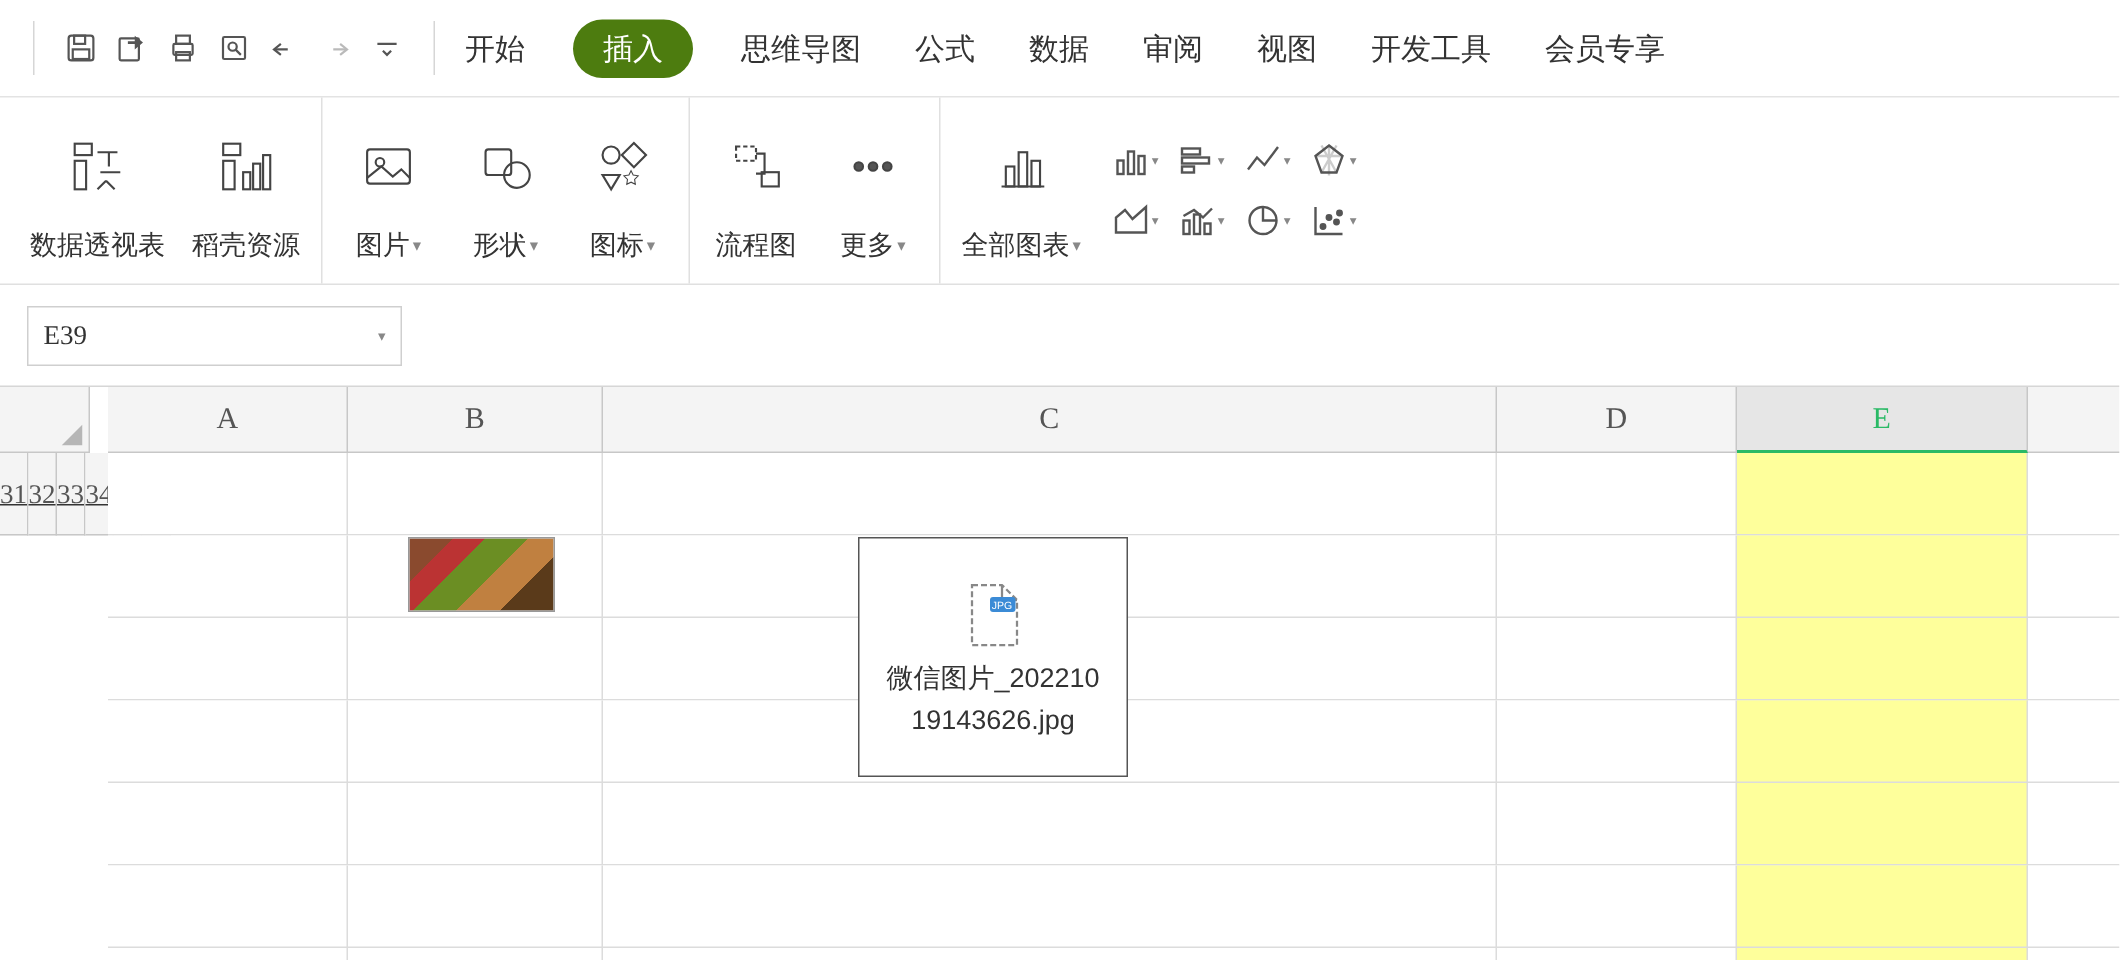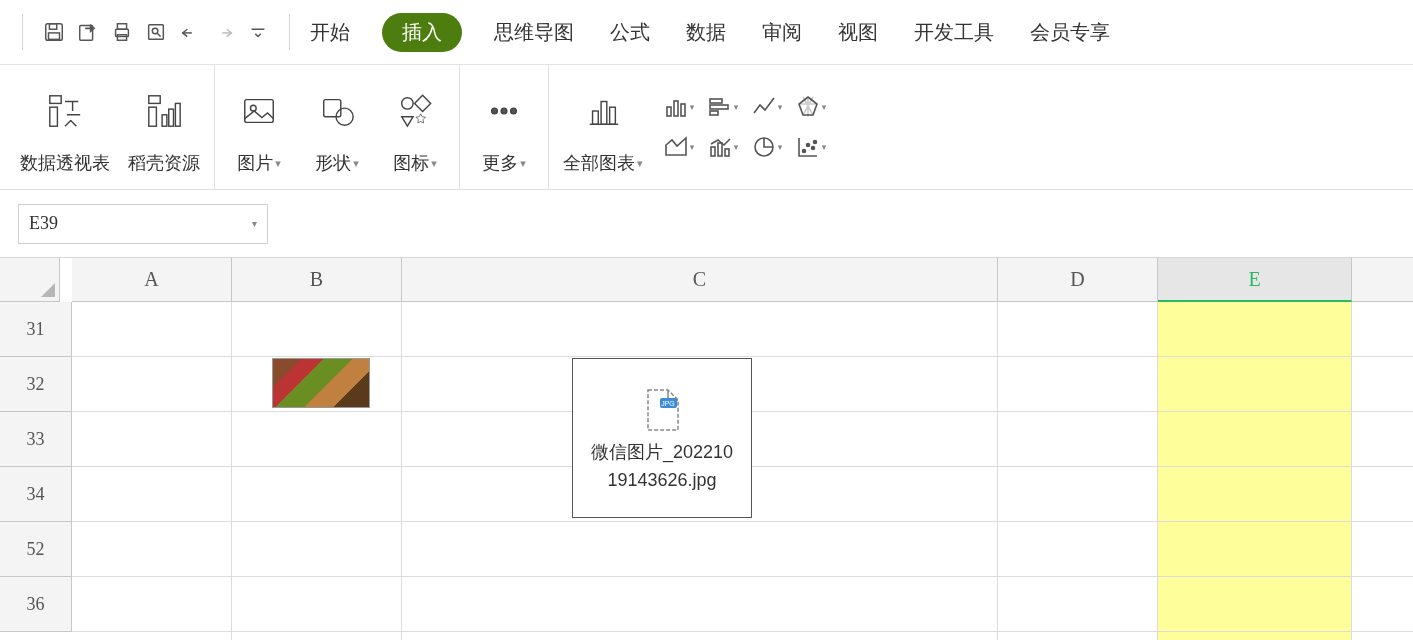--- a/index.html
+++ b/index.html
@@ -184,22 +184,23 @@
     color: #555;
     font-family: "Times New Roman", serif;
   }
   .col-h.sel {
     background: #e6e6e6;
     border-bottom: 2px solid #2aba66;
     color: #2aba66;
   }
   .row-headers {
     display: flex;
-    flex-direction: column;
+    flex-direction: row;
     width: 72px;
+    text-decoration: underline;
   }
   .row-h {
     height: 55px;
     border-right: 1px solid #c7c7c7;
     border-bottom: 1px solid #c7c7c7;
     background: #f4f4f4;
     display: flex;
     align-items: center;
     justify-content: center;
     font-size: 18px;
@@ -396,20 +397,32 @@
           <span>图标</span>
           <span class="dd">▾</span>
         </div>
     </div>
   </div>
 
   <div class="rgroup">
     <div class="rbtn">
       <div class="ic">
           <svg viewBox="0 0 40 40">
+            <rect x="6" y="6" width="14" height="10" stroke-dasharray="3 2"></rect>
+            <path d="M20 11h6v14h-6"></path>
+            <rect x="24" y="24" width="12" height="10"></rect>
+          </svg>
+        </div>
+      <div class="lbl">
+          <span>流程图</span>
+        </div>
+    </div>
+    <div class="rbtn">
+      <div class="ic">
+          <svg viewBox="0 0 40 40">
             <circle cx="10" cy="20" r="3" fill="#555"></circle>
             <circle cx="20" cy="20" r="3" fill="#555"></circle>
             <circle cx="30" cy="20" r="3" fill="#555"></circle>
           </svg>
         </div>
       <div class="lbl">
           <span>更多</span>
           <span class="dd">▾</span>
         </div>
     </div>

